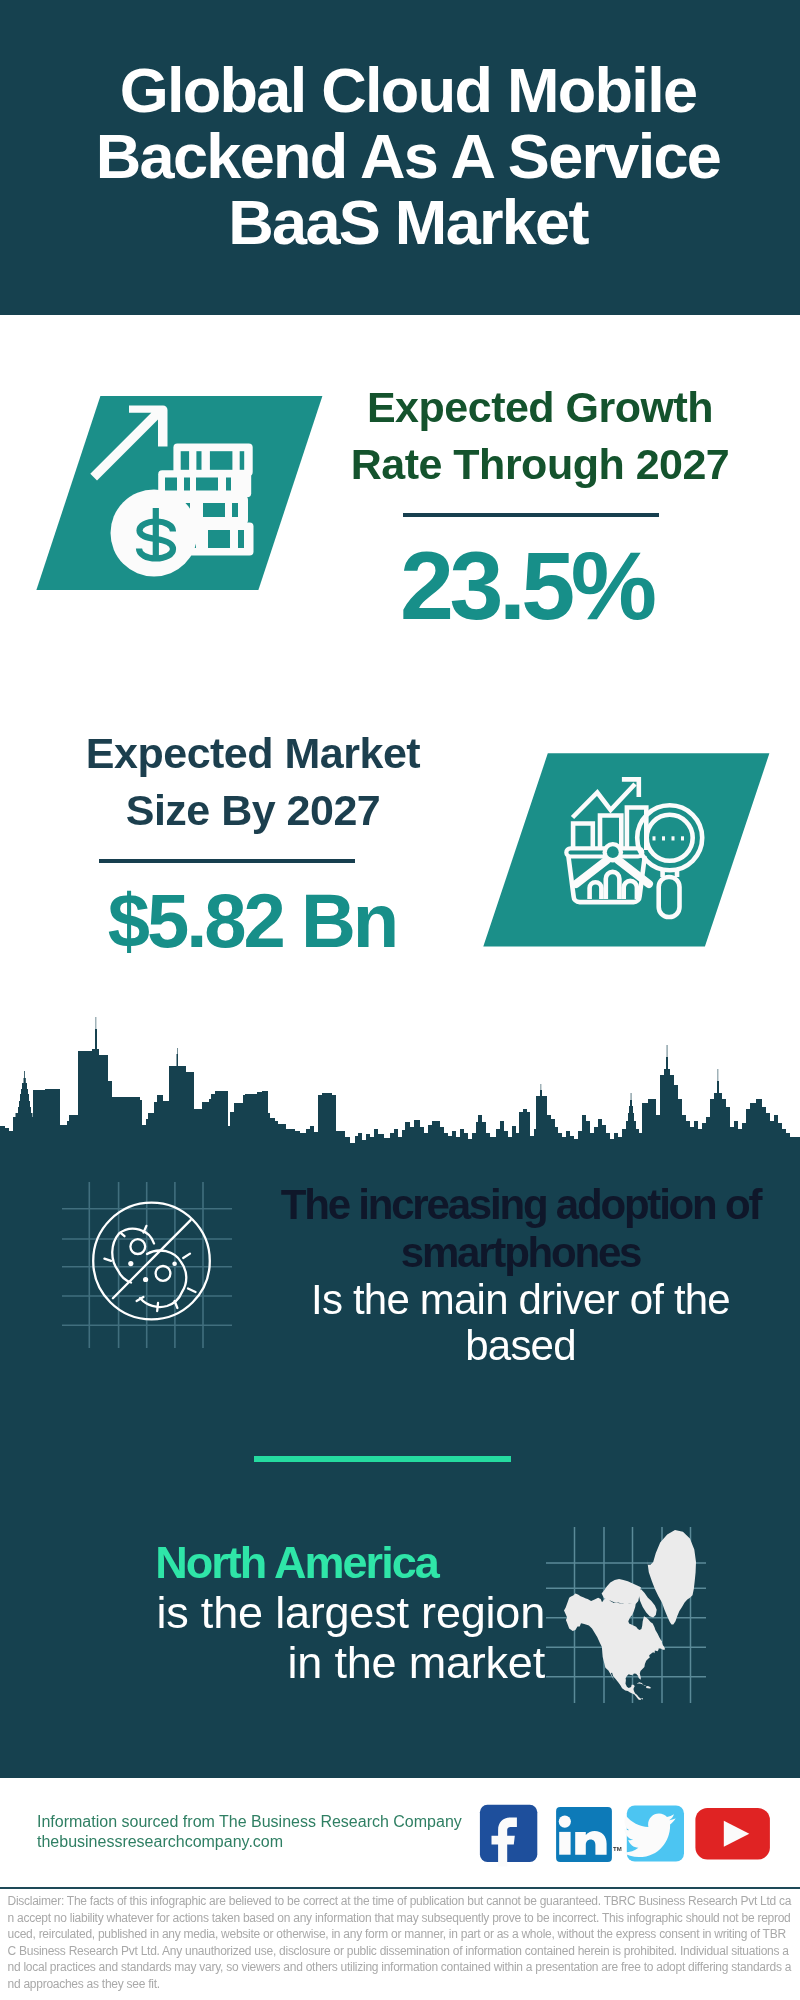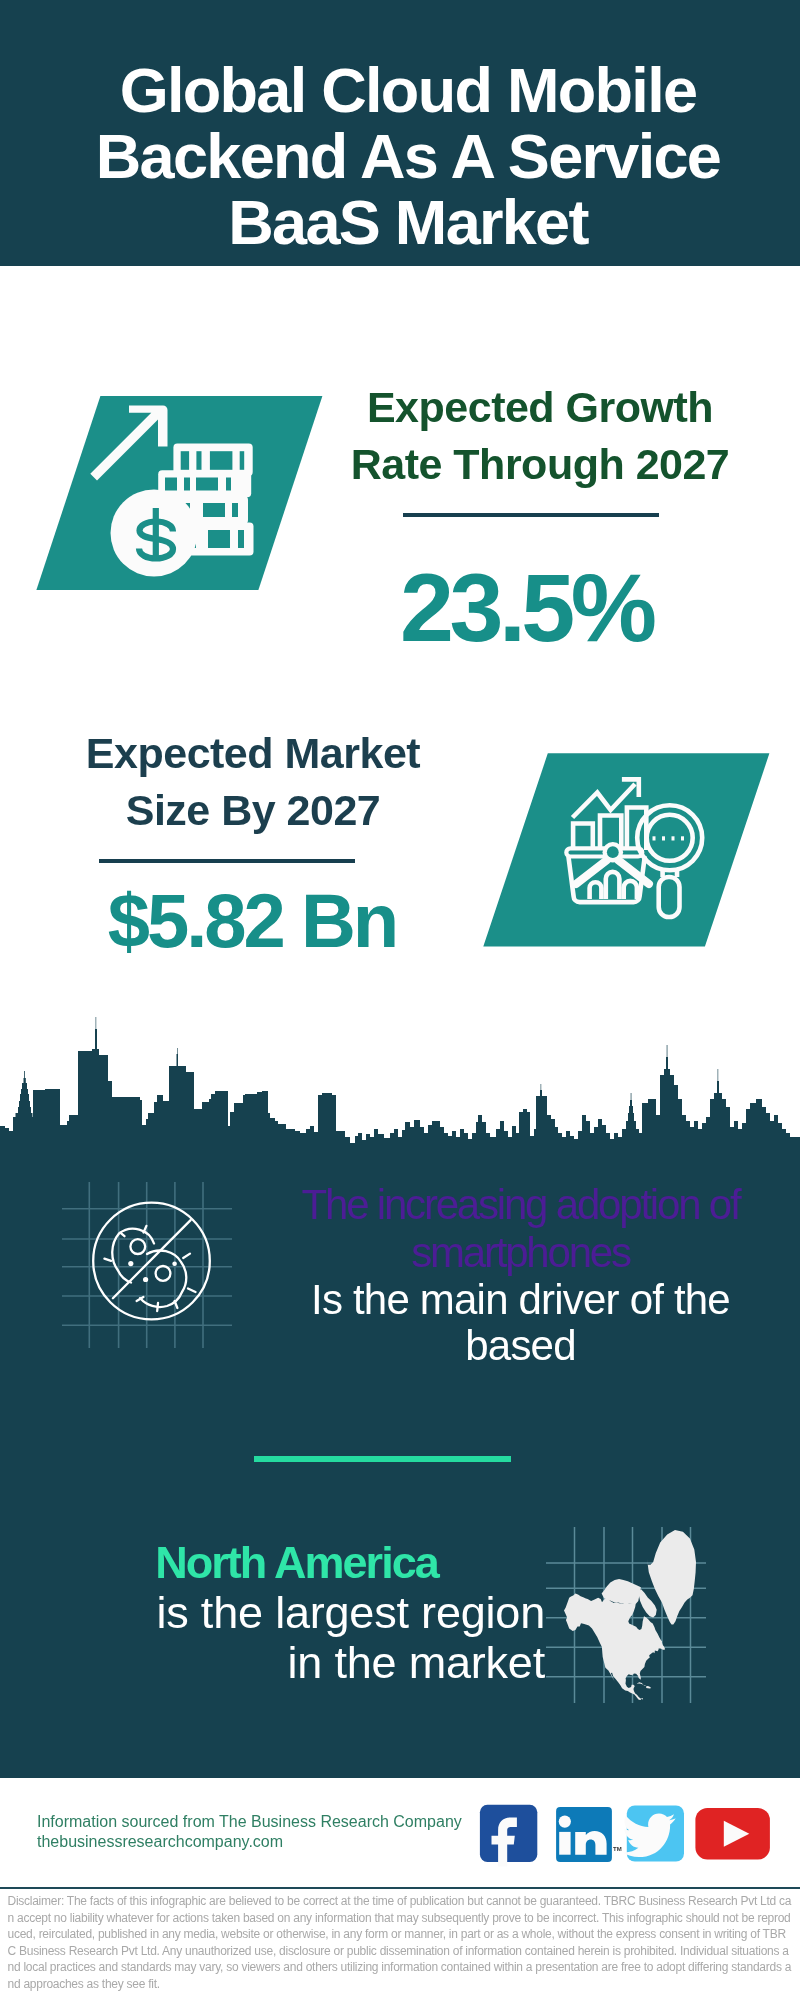--- a/index.html
+++ b/index.html
@@ -1,58 +1,58 @@
 <!DOCTYPE html>
 <html><head>
 <meta charset="utf-8">
 <style>
   * { margin:0; padding:0; box-sizing:border-box; }
   html,body { width:800px; height:2000px; }
   body { font-family:"Liberation Sans", sans-serif; background:#ffffff; overflow:hidden; }
   .page { position:relative; width:800px; height:2000px; background:#fff; }
 
-  .header { position:absolute; left:0; top:0; width:800px; height:266px; background:#16414f;text-decoration:underline; }
+  .header { position:absolute; left:0; top:0; width:800px; height:315px; background:#16414f;text-decoration:underline; }
   .title { position:absolute; left:8px; top:57px; width:800px; text-align:center; color:#fff;
            font-size:63px; font-weight:bold; line-height:66px; letter-spacing:-1.7px; }
 
   .src { position:absolute; left:37px; top:1812px; color:#2f7f63; font-size:16px; line-height:20px; white-space:nowrap; }
   .tm { position:absolute; left:613px; top:1846px; color:#333; font-size:6px; font-weight:bold; }
   .disc { position:absolute; left:7.5px; top:1893px; width:784px; color:#a9a9a9; font-size:12px;
           line-height:16.5px; text-align:left; word-break:break-all; letter-spacing:-0.26px; }
   .disc-rule { position:absolute; left:0; top:1886.5px; width:800px; height:2.5px; background:#1e4a58; }
 
 
   .region-hl { position:absolute; left:46px; top:1538px; width:501px; text-align:center; color:#2fe5a8;
                font-weight:bold; font-size:45px; line-height:50px; letter-spacing:-2px; }
   .region-rest { position:absolute; left:44px; top:1588px; width:501px; text-align:right; color:#ffffff;
                font-weight:normal; font-size:45px; line-height:50px; letter-spacing:-0.2px; }
 
 
-  .driver-hl { position:absolute; left:270px; top:1181px; width:501px; text-align:center; color:#4c1d95;
-               font-weight:normal; font-size:42px; line-height:48px; letter-spacing:-2.2px; }
+  .driver-hl { position:absolute; left:270px; top:1181px; width:501px; text-align:center; color:#0f172a;
+               font-weight:bold; font-size:42px; line-height:48px; letter-spacing:-2.2px; }
   .driver-rest { position:absolute; left:270px; top:1277px; width:501px; text-align:center; color:#ffffff;
                font-weight:normal; font-size:42px; line-height:46px; letter-spacing:-0.8px; }
   .divider-teal { position:absolute; left:253.6px; top:1456px; width:257px; height:6px; background:#25dba0; }
 
 
   .darkband { position:absolute; left:0; top:1143px; width:800px; height:635px; background:#16414f; }
   .skyline { position:absolute; left:0; top:0; width:800px; height:1160px; }
 
 
   .sec2-label { position:absolute; left:53px; top:725px; width:400px; text-align:center; color:#1c3f4e;
                 font-weight:bold; font-size:43px; line-height:57px; letter-spacing:-0.5px; }
   .rule2 { position:absolute; left:99px; top:859px; width:256px; height:4px; background:#173f4f; }
   .sec2-val { position:absolute; left:52px; top:881px; width:400px; white-space:nowrap; text-align:center; color:#178f89;
               font-weight:bold; font-size:76px; line-height:80px; letter-spacing:-3px; }
 
 
   .sec1-label { position:absolute; left:340px; top:379px; width:400px; text-align:center; color:#14532d;
                 font-weight:bold; font-size:43px; line-height:57px; letter-spacing:-0.5px; }
   .rule1 { position:absolute; left:403px; top:513px; width:256px; height:4px; background:#173f4f; }
-  .sec1-val { position:absolute; left:400px; top:558px; width:250px; text-align:center; color:#178f89;
+  .sec1-val { position:absolute; left:400px; top:536px; width:250px; text-align:center; color:#178f89;
               font-weight:bold; font-size:97px; line-height:100px; letter-spacing:-4.5px; }
 
 </style>
 </head>
 <body>
 
 <div class="page">
   <div class="header">
     <div class="title">
       <div>Global Cloud Mobile</div>

